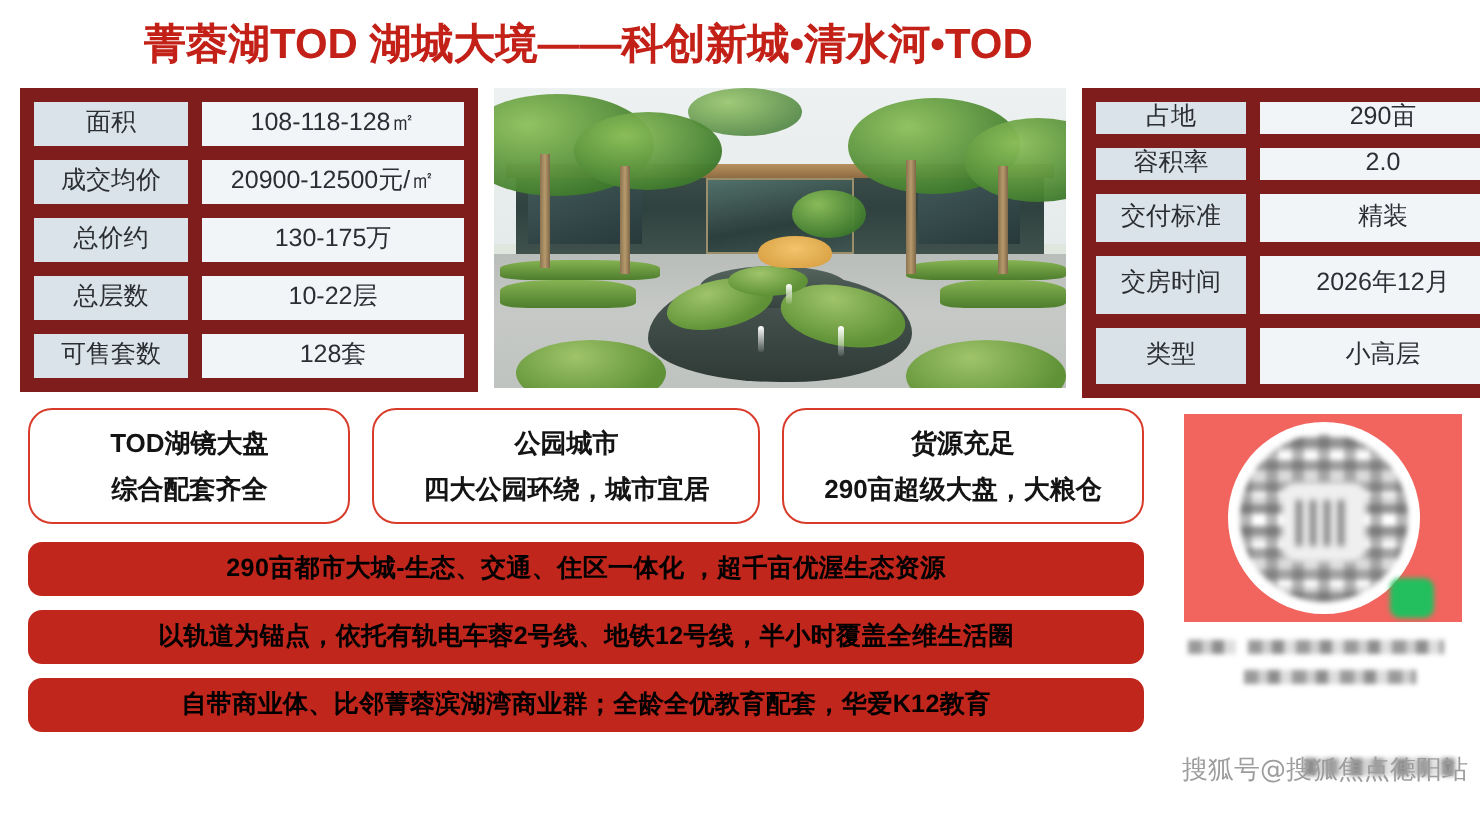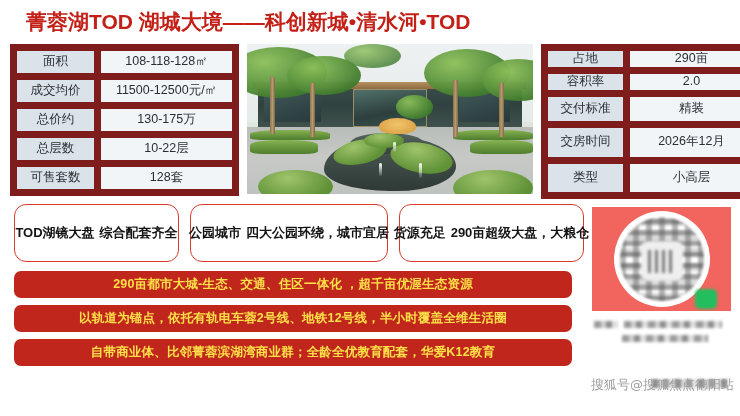--- a/index.html
+++ b/index.html
@@ -22,20 +22,21 @@
     display: flex;
     align-items: center;
     padding-left: 26px;
   }
   .title-text {
     font-size: 21px;
     font-weight: bold;
     color: #c32118;
     letter-spacing: 0px;
     white-space: nowrap;
+    margin-left: 46px;
   }
 
   
   .top-row {
     display: flex;
     align-items: flex-start;
     height: 152px;
     padding: 0 6px 0 10px;
     gap: 0;
   }
@@ -160,21 +161,21 @@
     display: flex;
     gap: 11px;
     padding: 8px 0 0 14px;
     width: 572px;
   }
   .fbox {
     border: 1.3px solid #d93b2b;
     border-radius: 12px;
     height: 58px;
     display: flex;
-    flex-direction: row;
+    flex-direction: column;
     align-items: center;
     justify-content: center;
     gap: 5px;
     padding: 0 6px;
   }
   .fbox-1 { width: 165px; }
   .fbox-2 { width: 198px; }
   .fbox-3 { width: 185px; }
   .fbox .l1, .fbox .l2 {
     font-size: 13px;
@@ -191,21 +192,21 @@
     flex-direction: column;
     gap: 7px;
   }
   .banner {
     background: #c0261c;
     border-radius: 7px;
     height: 27px;
     display: flex;
     align-items: center;
     justify-content: center;
-    color: #fde047;
+    color: #000000;
     font-size: 12.5px;
     font-weight: bold;
     white-space: nowrap;
     letter-spacing: .2px;
   }
 
   
   .qr-panel {
     position: absolute;
     right: 9px;
@@ -304,21 +305,21 @@
 <div class="top-row">
 
   <table class="spec tbl-left">
     <tbody>
       <tr>
         <td class="k">面积</td>
         <td class="v">108-118-128㎡</td>
       </tr>
       <tr>
         <td class="k">成交均价</td>
-        <td class="v">11500-12500元/㎡</td>
+        <td class="v">20900-12500元/㎡</td>
       </tr>
       <tr>
         <td class="k">总价约</td>
         <td class="v">130-175万</td>
       </tr>
       <tr>
         <td class="k">总层数</td>
         <td class="v">10-22层</td>
       </tr>
       <tr>

